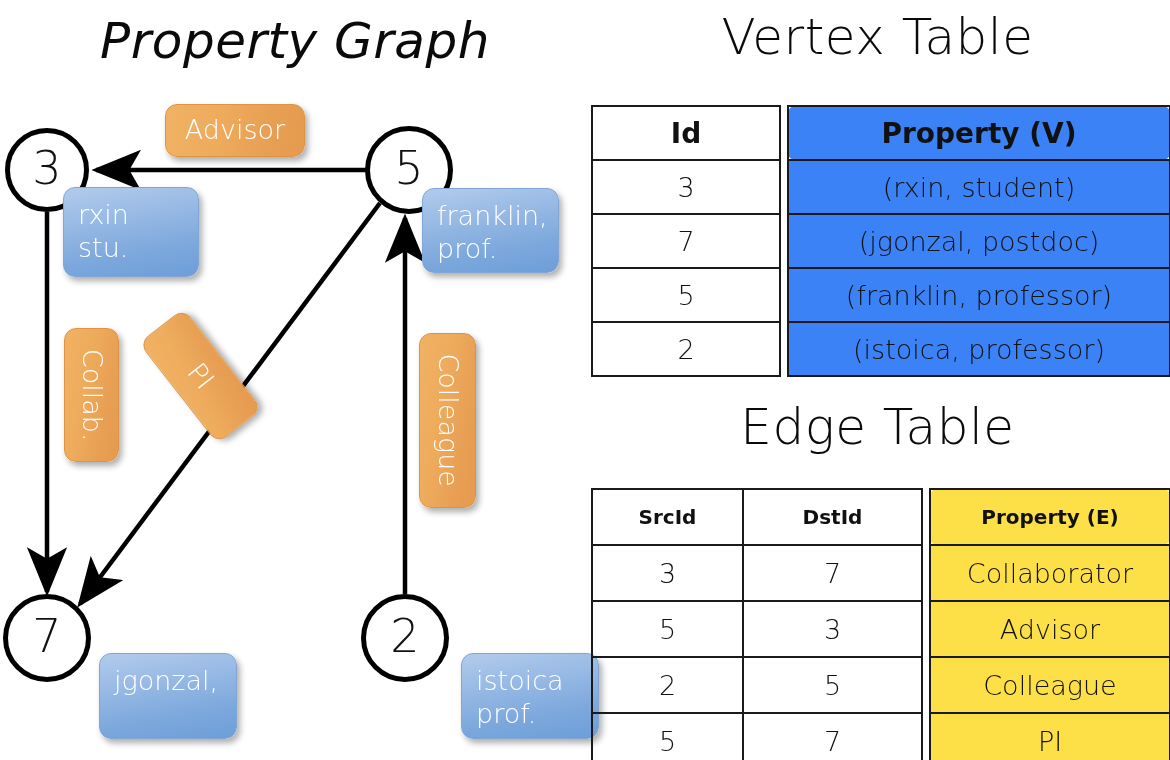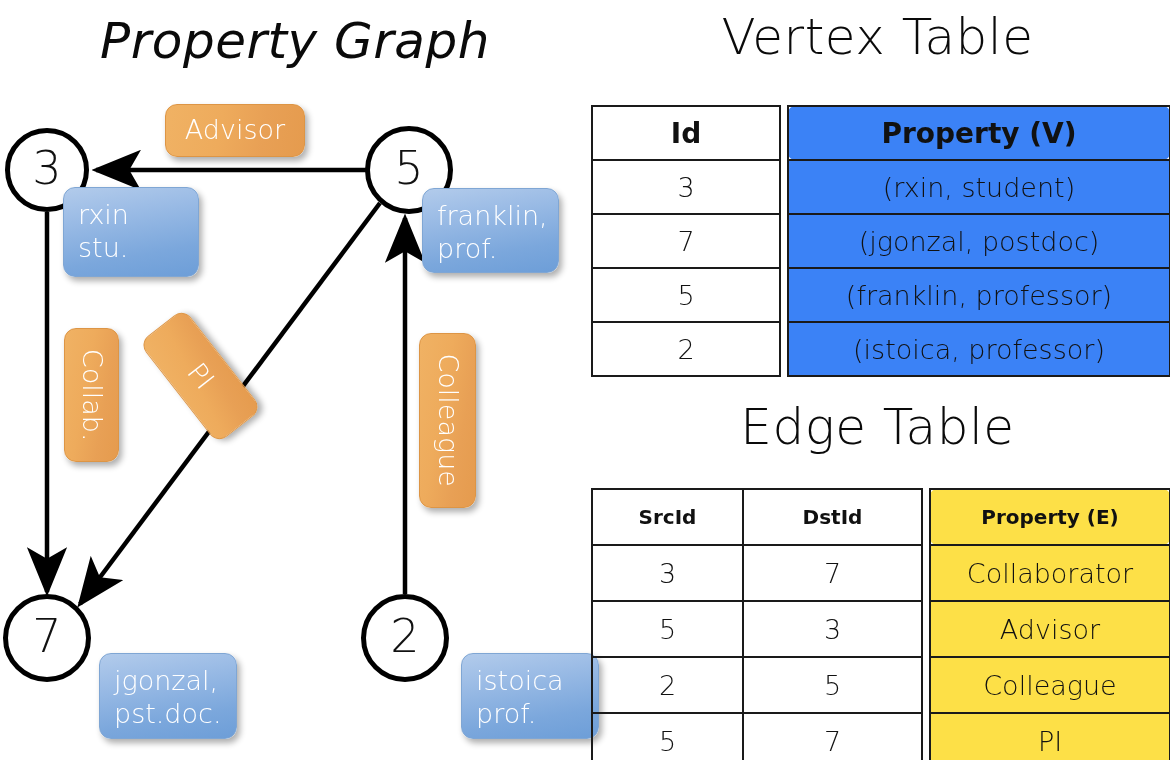--- a/index.html
+++ b/index.html
@@ -130,21 +130,20 @@
   <div class="prop-box blue-box" style="left:63px;top:187px;width:136px;height:90px;">
     <div>rxin</div>
     <div>stu.</div>
   </div>
   <div class="prop-box blue-box" style="left:422px;top:188px;width:137px;height:85px;">
     <div>franklin,</div>
     <div>prof.</div>
   </div>
   <div class="prop-box blue-box" style="left:63px;top:653px;width:138px;height:86px;margin-left:36px;">
     <div>jgonzal,</div>
-    <div>pst.doc.</div>
   </div>
   <div class="prop-box blue-box" style="left:421px;top:653px;width:138px;height:86px;margin-left:40px;">
     <div>istoica</div>
     <div>prof.</div>
   </div>
 
   <div class="prop-box orange-box horiz" style="left:165px;top:104px;width:140px;height:53px;">
     <span>Advisor</span>
   </div>
 

